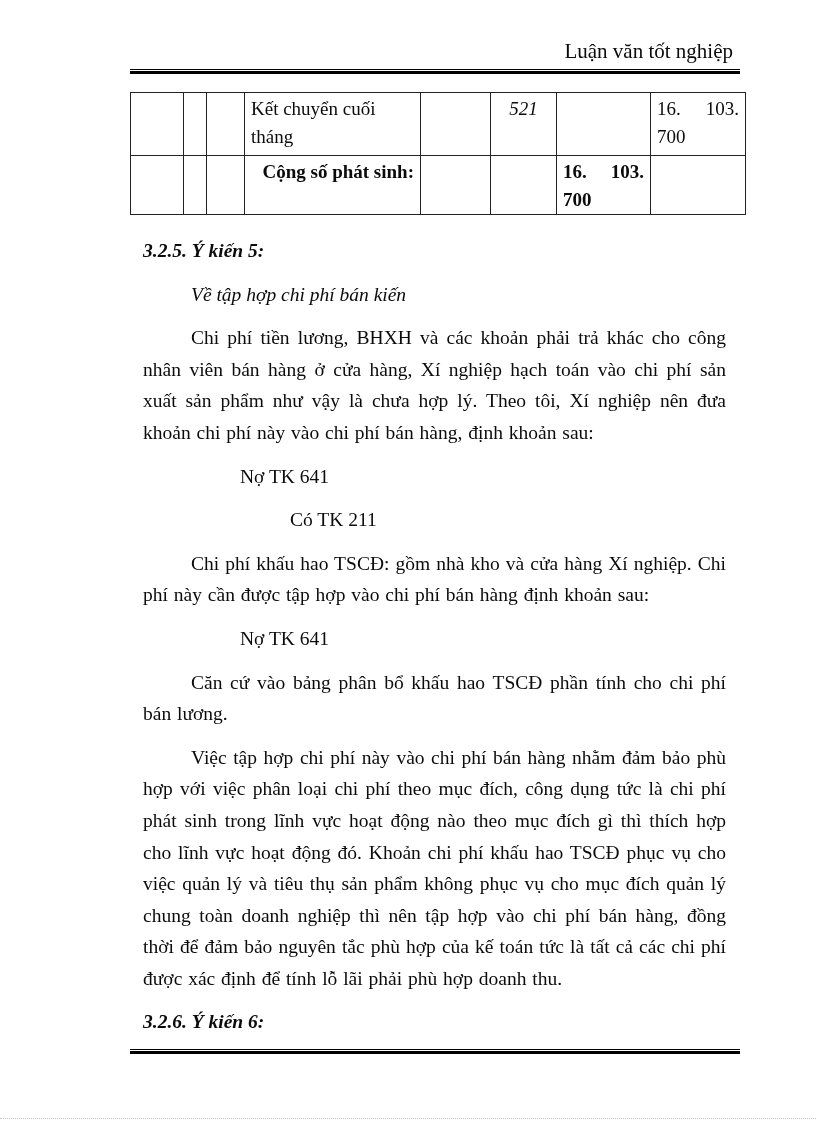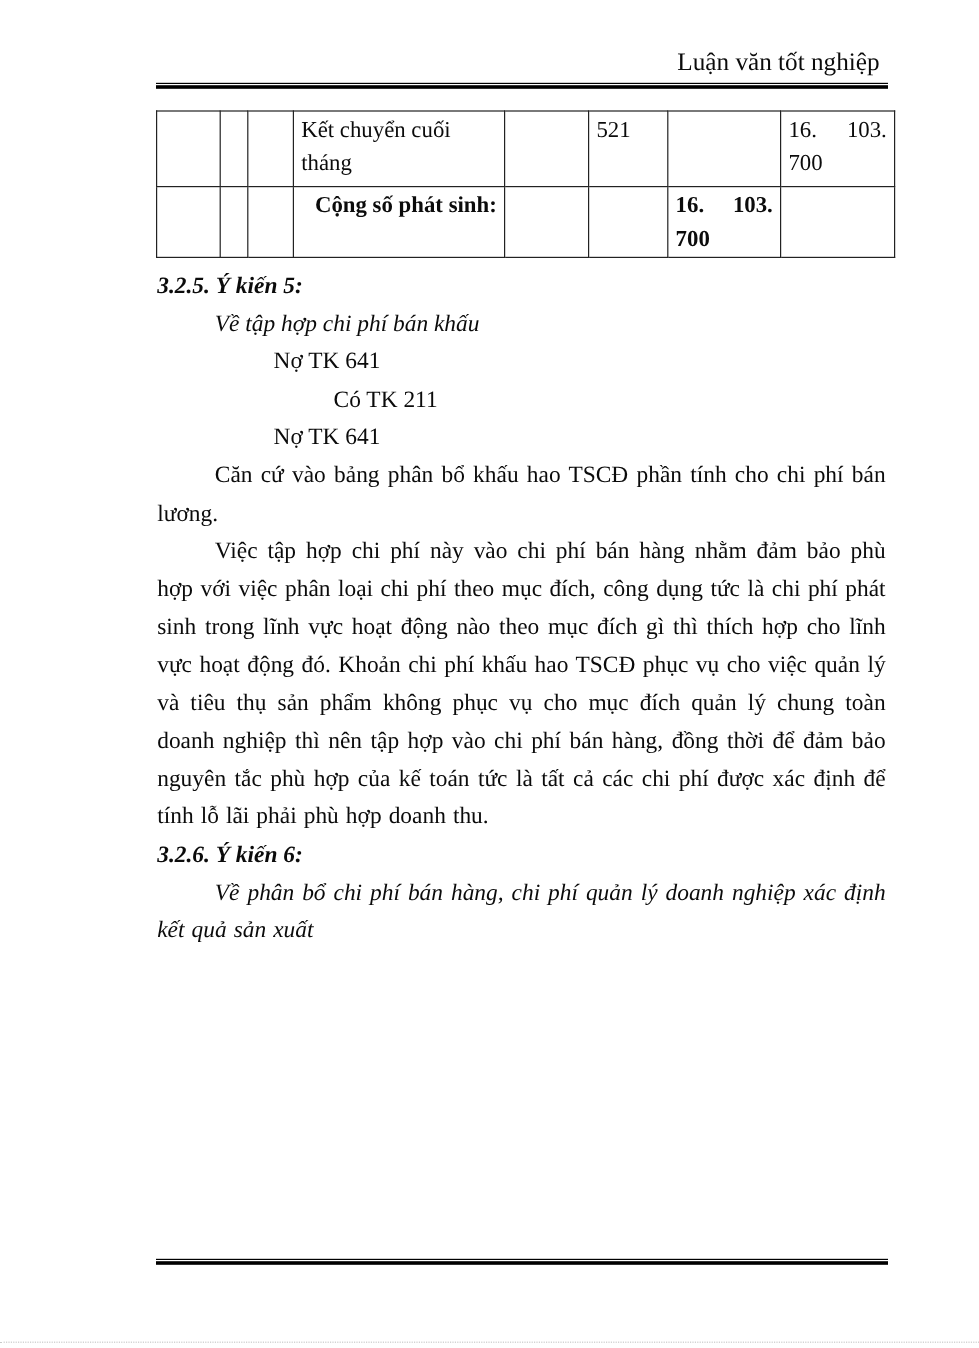--- a/index.html
+++ b/index.html
@@ -33,31 +33,31 @@
   table.ledger td{
     border:1px solid #222;
     vertical-align:top;
     padding:2px 6px 0 6px;
     line-height:28px;
     overflow:hidden;
   }
   tr.r1 td{height:60px;margin-left:28px;}
   tr.r2 td{height:55px;}
   td.c-desc{padding-left:7px;}
-  td.c-num{text-align:left;}
+  td.c-num{text-align:center;font-style:italic;}
   td.c-amt{text-align:justify;text-justify:inter-word;border-radius:20px;}
   td.bold{font-weight:bold;}
   td.center{text-align:right;}
 
   
   .body-text{
     position:absolute;left:131px;top:223px;width:607px;
     font-size:19.5px;line-height:31.6px;
   }
-  .body-text p{margin:0;}
+  .body-text p{margin:12px;}
   .para{text-align:justify;text-indent:48px;word-spacing:1px;}
   .heading{font-weight:bold;font-style:italic;}
   .subtitle{font-style:italic;text-indent:48px;}
   .entry-no{padding-left:97px;}
   .entry-co{padding-left:147px;}
 
   
   .page-edge-dots{
     position:absolute;left:0;bottom:4px;width:816px;height:0;
     border-top:1px dotted #c9c9c9;
@@ -105,28 +105,29 @@
       <td></td>
       <td></td>
       <td class="c-amt bold">16. 103. 700</td>
       <td></td>
     </tr>
   </tbody>
     </table>
 
   <div class="body-text">
     <p class="heading">3.2.5. Ý kiến 5:</p>
-    <p class="subtitle">Về tập hợp chi phí bán khấu</p>
+    <p class="subtitle">Về tập hợp chi phí bán kiến</p>
+    <p class="para">Chi phí tiền lương, BHXH và các khoản phải trả khác cho công nhân viên bán hàng ở cửa hàng, Xí nghiệp hạch toán vào chi phí sản xuất sản phẩm như vậy là chưa hợp lý. Theo tôi, Xí nghiệp nên đưa khoản chi phí này vào chi phí bán hàng, định khoản sau:</p>
     <p class="entry-no">Nợ TK 641</p>
     <p class="entry-co">Có TK 211</p>
+    <p class="para">Chi phí khấu hao TSCĐ: gồm nhà kho và cửa hàng Xí nghiệp. Chi phí này cần được tập hợp vào chi phí bán hàng định khoản sau:</p>
     <p class="entry-no">Nợ TK 641</p>
     <p class="para">Căn cứ vào bảng phân bổ khấu hao TSCĐ phần tính cho chi phí bán lương.</p>
     <p class="para">Việc tập hợp chi phí này vào chi phí bán hàng nhằm đảm bảo phù hợp với việc phân loại chi phí theo mục đích, công dụng tức là chi phí phát sinh trong lĩnh vực hoạt động nào theo mục đích gì thì thích hợp cho lĩnh vực hoạt động đó. Khoản chi phí khấu hao TSCĐ phục vụ cho việc quản lý và tiêu thụ sản phẩm không phục vụ cho mục đích quản lý chung toàn doanh nghiệp thì nên tập hợp vào chi phí bán hàng, đồng thời để đảm bảo nguyên tắc phù hợp của kế toán tức là tất cả các chi phí được xác định để tính lỗ lãi phải phù hợp doanh thu.</p>
     <p class="heading">3.2.6. Ý kiến 6:</p>
-    <p class="subtitle para" style="font-style:italic">Về phân bổ chi phí bán hàng, chi phí quản lý doanh nghiệp xác định kết quả sản xuất</p>
   </div>
 
   <div class="rule-double rule-bottom">
     <div class="thin"></div>
     <div class="thick"></div>
   </div>
 
   <div class="page-edge-dots"></div>
 
 </div>

